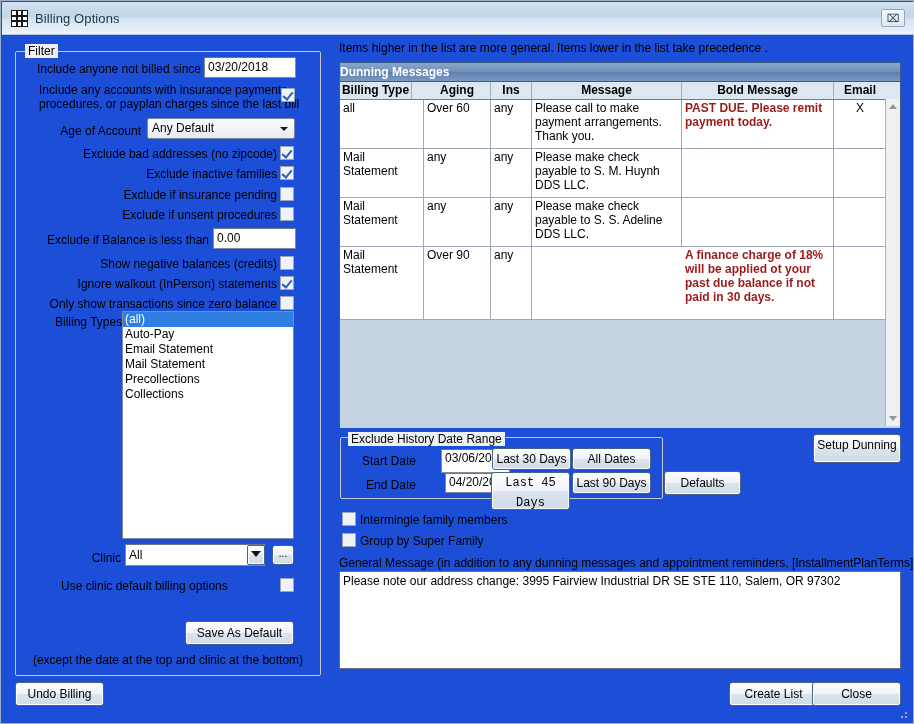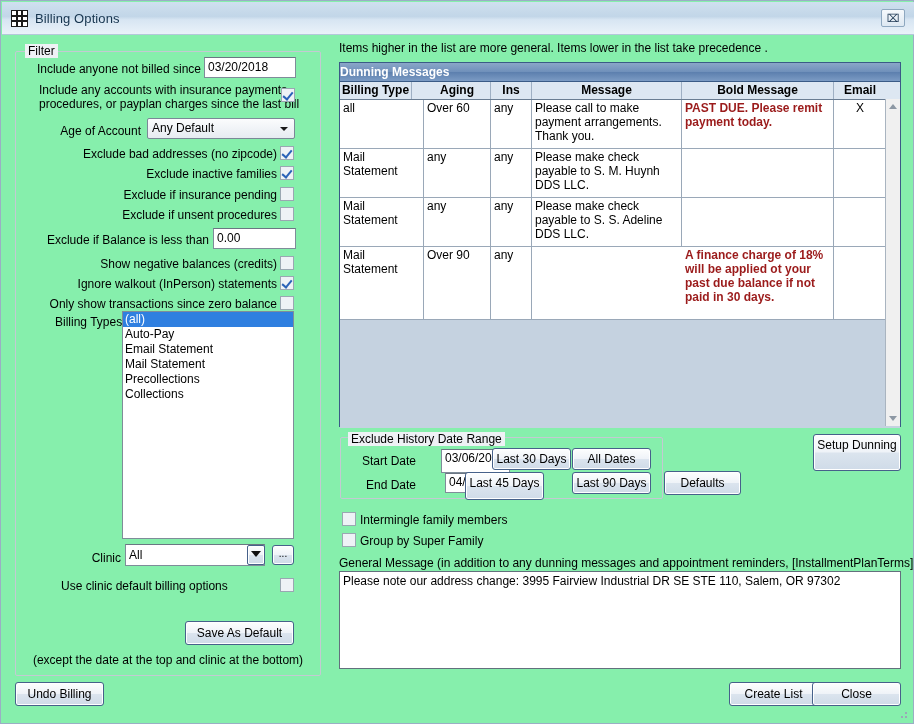--- a/index.html
+++ b/index.html
@@ -6,21 +6,21 @@
   body{
     width:914px;height:724px;overflow:hidden;
     font-family:"Liberation Sans", sans-serif;
     font-size:12px;color:#000;
     background:#eef1f5;
   }
   .window{
     position:absolute;left:0;top:0;width:914px;height:724px;
     box-sizing:border-box;
     border:1px solid #9aafc4;
-    background:#86efac;
+    background:#1d4ed8;
   }
   
   .titlebar{
     position:absolute;left:1px;top:1px;width:912px;height:32px;
     background:linear-gradient(to bottom,#cfe0ef 0%,#c2d6e8 45%,#d7e5f2 55%,#eaf2f9 100%);
     border-bottom:1px solid #b4c8da;
   }
   .title-icon{
     position:absolute;left:9px;top:8px;width:17px;height:17px;
     background:#fff;border:1.5px solid #1a1a1a;box-sizing:border-box;
@@ -267,33 +267,33 @@
           <div class="gc bold" style="left: 342px; width: 152px;">A finance charge of 18% will be applied ot your past due balance if not paid in 30 days.</div>
           <div class="gc center" style="left: 494px; width: 52px;"></div>
         </div>
       </div>
     <div class="vscroll" style="top:36px;">
       <span class="ar up"></span>
       <span class="ar dn"></span>
     </div>
   </div>
 
-  <div class="btn" style="left:812px;top:433px;width:88px;height:37px;line-height:21px;">Setup Dunning</div>
+  <div class="btn" style="left:812px;top:433px;width:88px;height:29px;line-height:21px;">Setup Dunning</div>
 
   <div class="groupbox" style="left:339px;top:436px;width:323px;height:62px;"></div>
   <div class="group-title" style="left:347px;top:431px;">Exclude History Date Range</div>
 
   <div class="lbl" style="left:353px;top:453px;width:62px;text-align:right;">Start Date</div>
   <div class="tfield" style="left:440px;top:448px;width:69px;height:24px;line-height:15px;">03/06/2018</div>
   <div class="btn" style="left:491px;top:447px;width:79px;height:22px;line-height:20px;">Last 30 Days</div>
   <div class="btn" style="left:571px;top:447px;width:79px;height:22px;line-height:20px;">All Dates</div>
 
   <div class="lbl" style="left:353px;top:477px;width:62px;text-align:right;">End Date</div>
   <div class="tfield" style="left:444px;top:472px;width:69px;height:20px;line-height:15px;">04/20/2018</div>
-  <div class="btn" style="left:464px;top:471px;width:79px;height:28px;line-height:20px;">Last 45 Days</div>
+  <div class="btn" style="left:490px;top:471px;width:79px;height:38px;line-height:20px;font-family:Liberation Mono, monospace;">Last 45 Days</div>
   <div class="btn" style="left:571px;top:471px;width:79px;height:22px;line-height:20px;">Last 90 Days</div>
 
   <div class="btn" style="left:663px;top:470px;width:77px;height:24px;line-height:22px;">Defaults</div>
 
   <div class="cbx" style="left:341px;top:511px;"></div>
   <div class="lbl" style="left:359px;top:512px;">Intermingle family members</div>
 
   <div class="cbx" style="left:341px;top:532px;"></div>
   <div class="lbl" style="left:359px;top:533px;">Group by Super Family</div>
 

